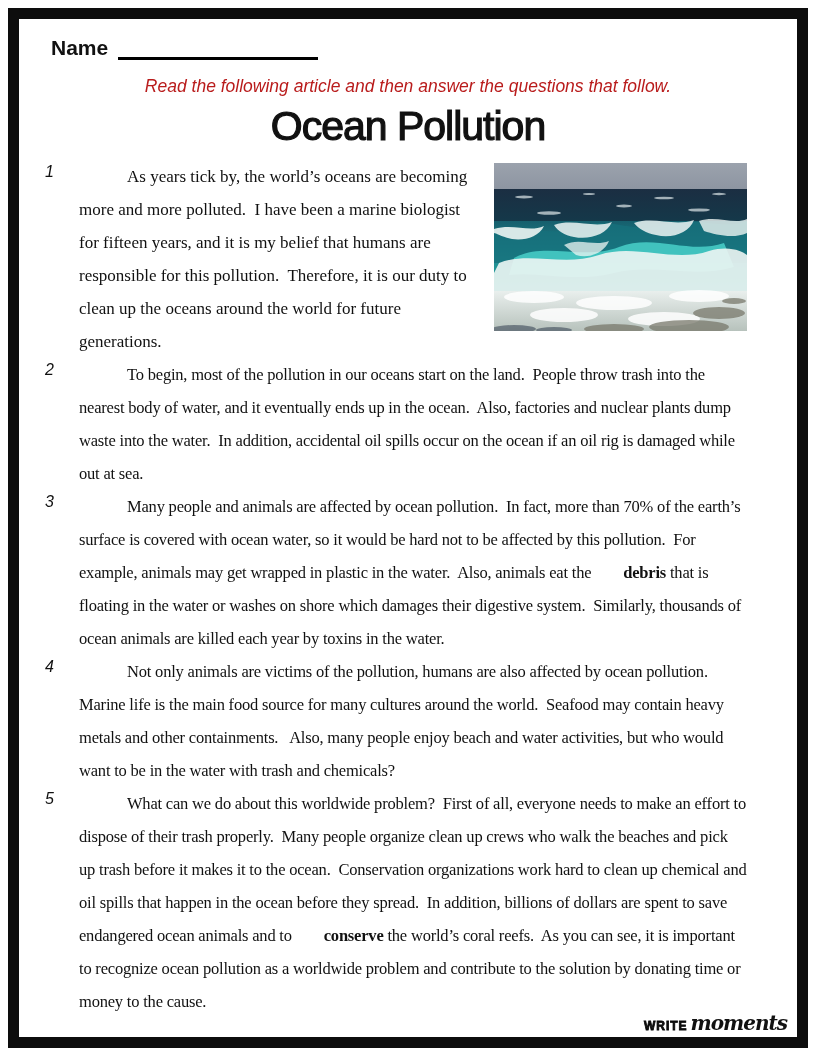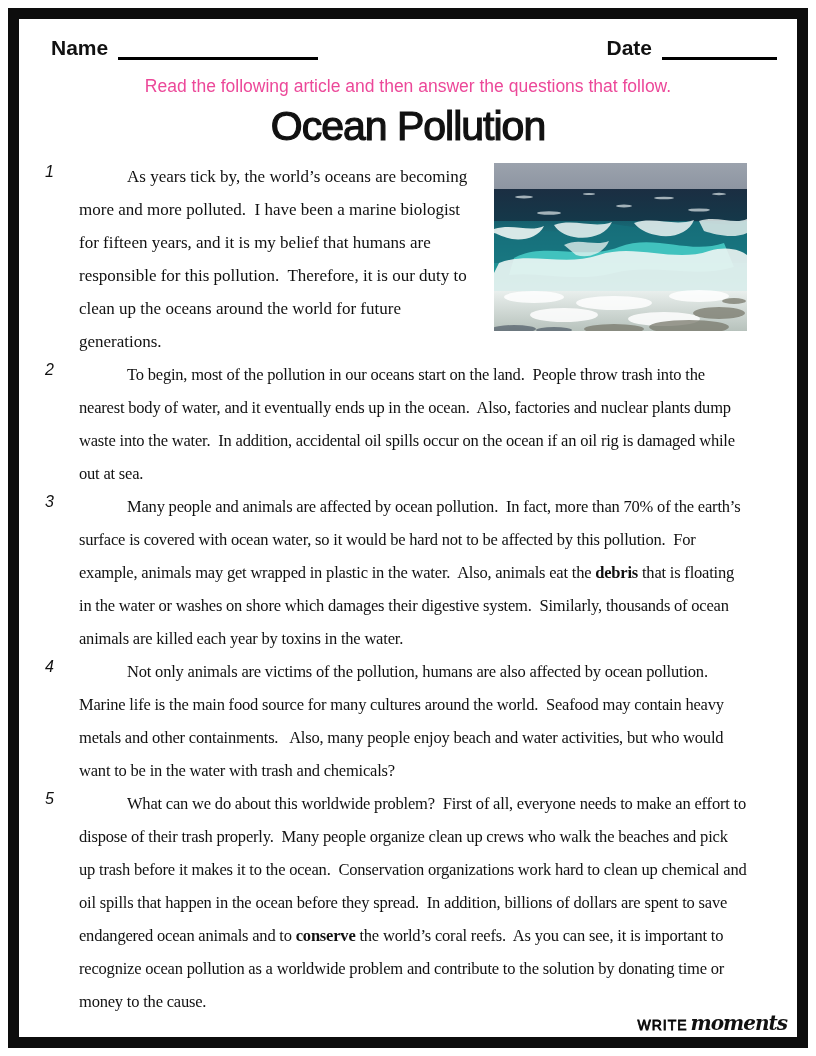--- a/index.html
+++ b/index.html
@@ -8,53 +8,49 @@
   .inner{position:relative;width:100%;height:100%;overflow:hidden;}
 
   
   .head-row{display:flex;justify-content:space-between;align-items:flex-end;margin:16px 20px 0 32px;}
   .field-group{display:flex;align-items:flex-end;}
   .field-label{font-weight:bold;font-size:21px;letter-spacing:0;}
   .blank-line{display:inline-block;border-bottom:3px solid #000;height:22px;margin-left:10px;}
   .name-line{width:200px;}
   .date-line{width:115px;}
 
-  .instruction{margin-top:16px;text-align:center;font-size:17.5px;color:#ec4899;}
+  .instruction{margin-top:16px;text-align:center;font-style:italic;font-size:17.5px;color:#b91c1c;}
   .title{margin-top:6px;text-align:center;font-size:41px;font-weight:normal;letter-spacing:-1px;-webkit-text-stroke:1.2px #111;}
 
   
   .article{margin:10px 50px 0 20px;}
   .para{display:flex;}
   .pnum{width:34px;flex:0 0 34px;font-style:italic;font-size:16px;padding-top:3px;text-align:left;padding-left:6px;}
   .ptext{flex:1;font-size:16.5px;line-height:33px;letter-spacing:-0.2px;text-indent:48px;white-space:pre-wrap;font-family:Liberation Serif, serif;}
   .para1 .ptext{font-size:17px;letter-spacing:0;}
-  .bold-term{font-weight:bold;}
+  .bold-term{font-weight:bold;margin-left:28px;}
 
   .photo{float:right;width:253px;height:168px;margin:3px 0 6px 14px;shape-outside:margin-box;}
   .photo svg{display:block;width:100%;height:100%;}
 
   
   .brand{position:absolute;right:10px;bottom:2px;white-space:nowrap;}
-  .brand .w{font-weight:normal;font-size:14px;letter-spacing:1px;-webkit-text-stroke:0.8px #000;}
+  .brand .w{font-weight:bold;font-size:12px;letter-spacing:1px;-webkit-text-stroke:0.8px #000;}
   .brand .m{font-family:"DejaVu Serif",serif;font-style:italic;font-weight:bold;font-size:20px;letter-spacing:-1px;margin-left:3px;}
 </style>
 </head>
 <body>
 
 <div class="sheet">
   <div class="inner">
 
     <div class="head-row">
       <div class="field-group">
         <span class="field-label">Name</span>
         <span class="blank-line name-line"></span>
-      </div>
-      <div class="field-group">
-        <span class="field-label">Date</span>
-        <span class="blank-line date-line"></span>
       </div>
     </div>
 
     <div class="instruction">Read the following article and then answer the questions that follow.</div>
 
     <div class="title">Ocean Pollution</div>
 
     <div class="article">
 
       <div class="para para1">

